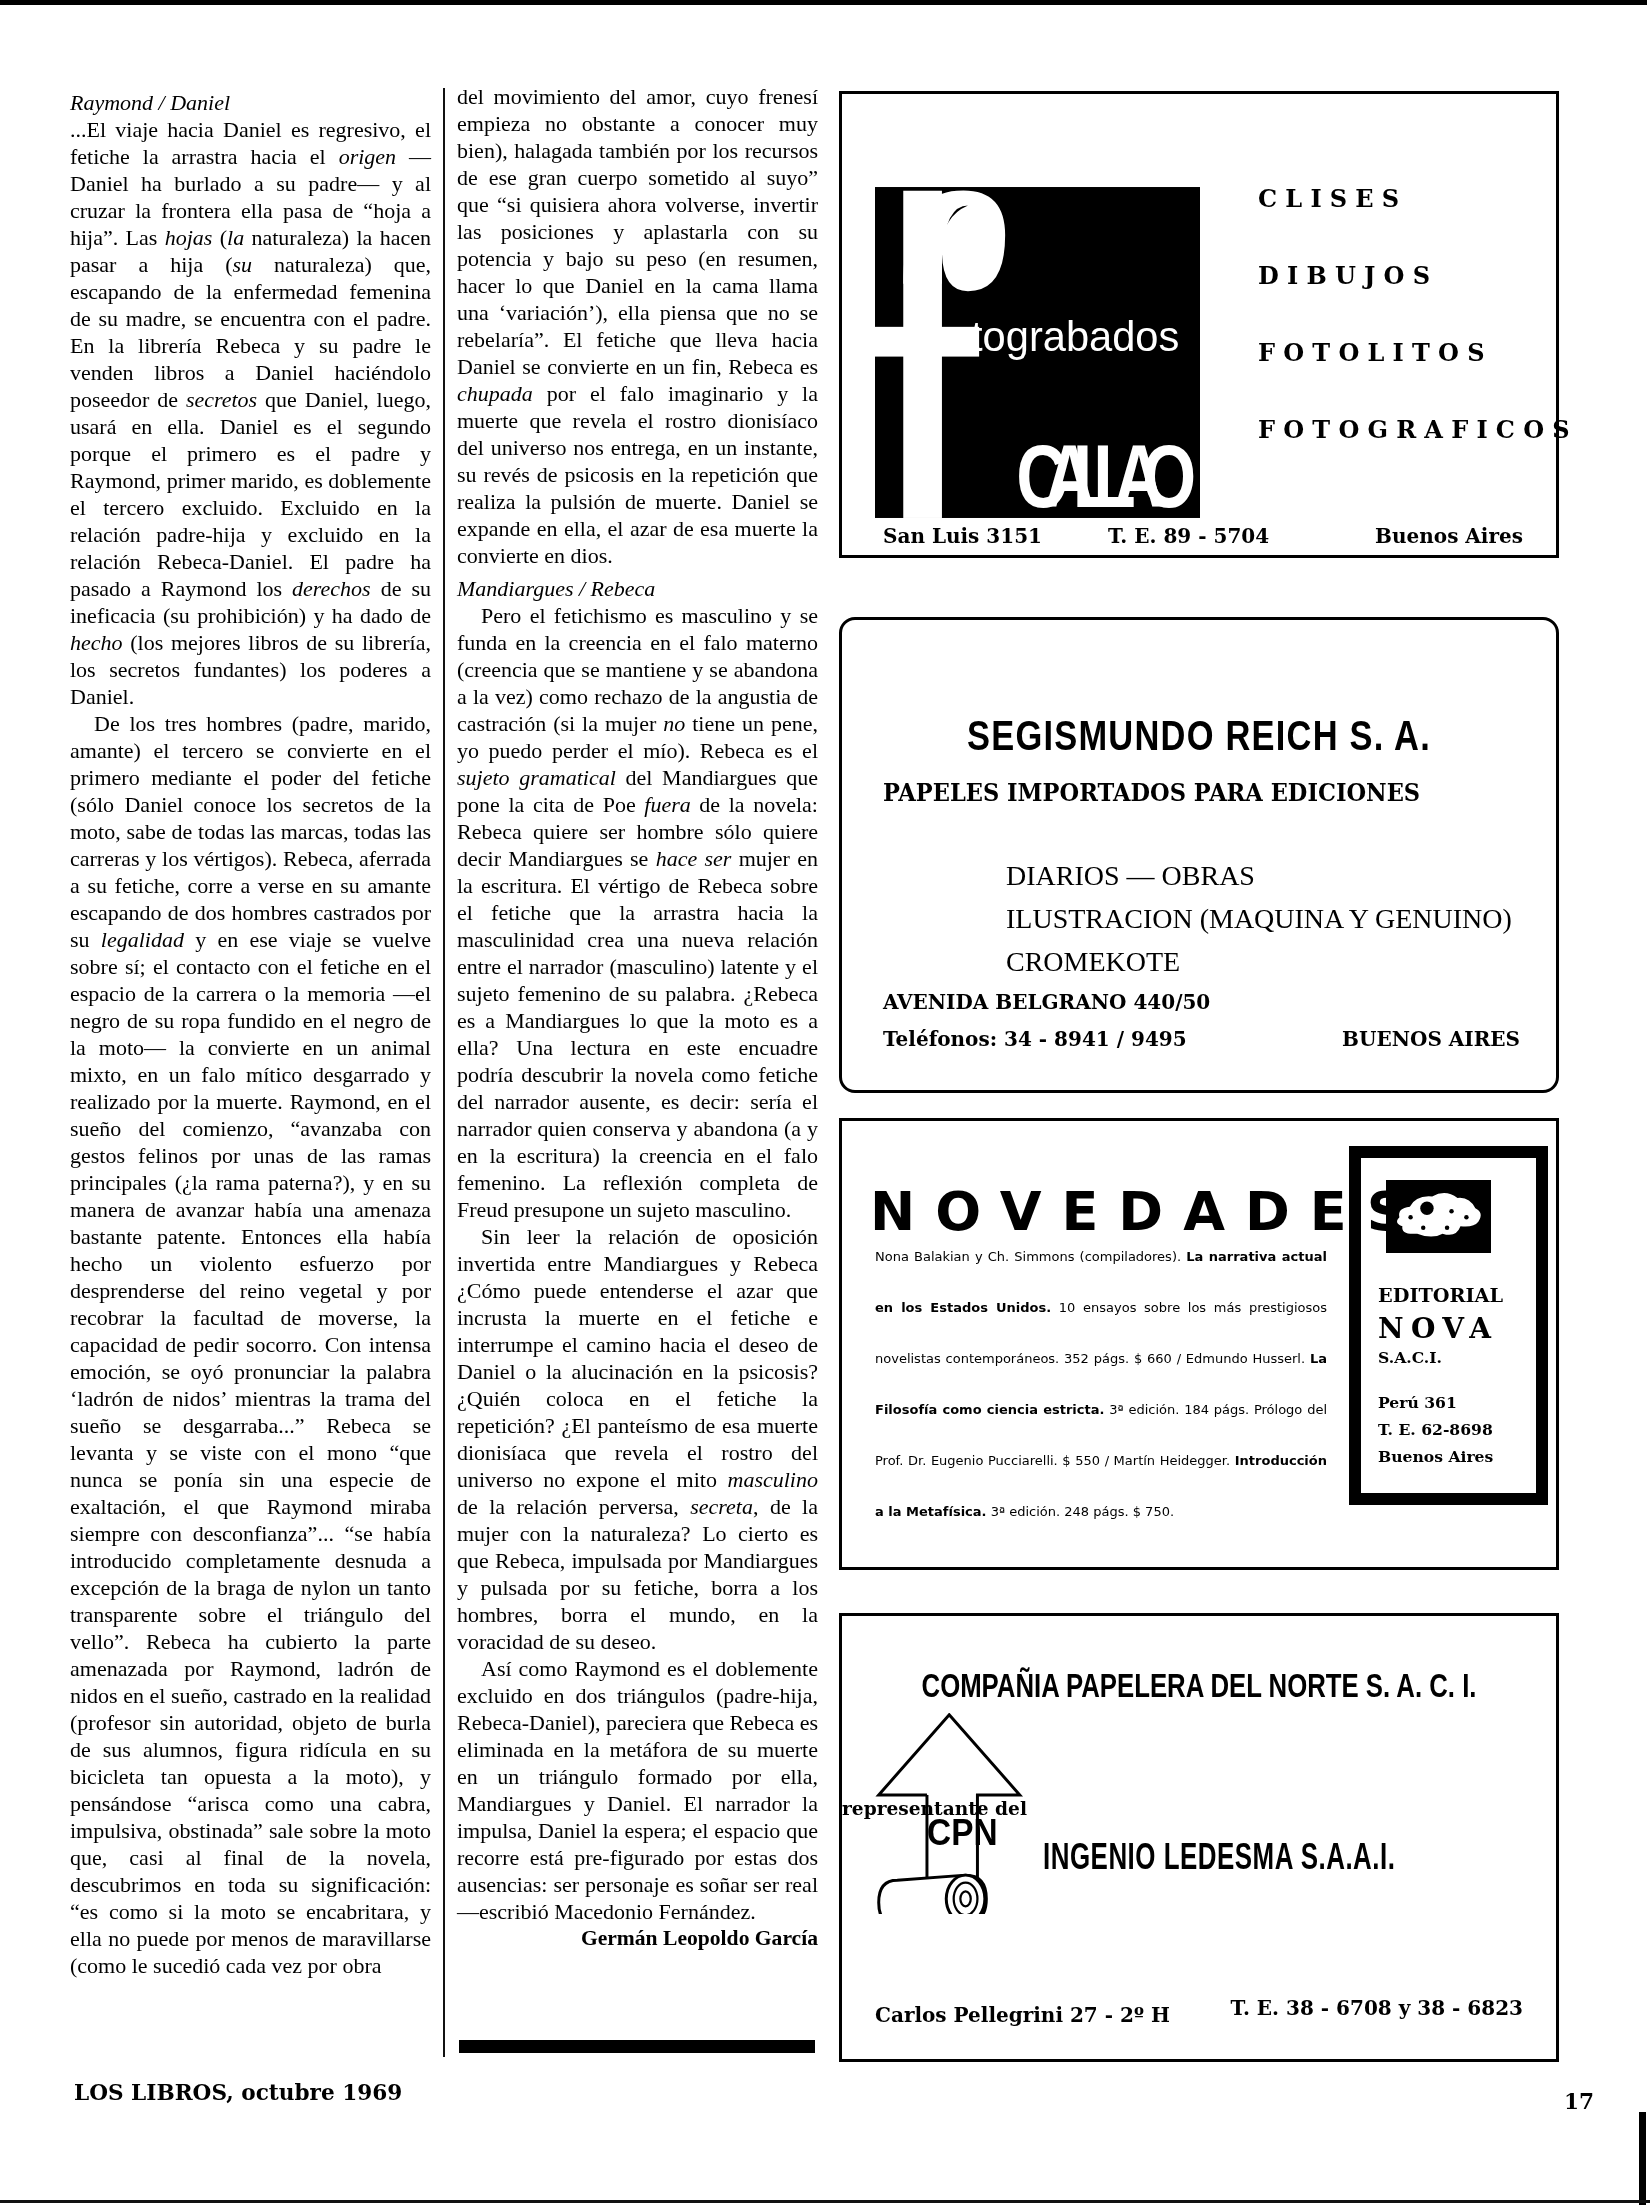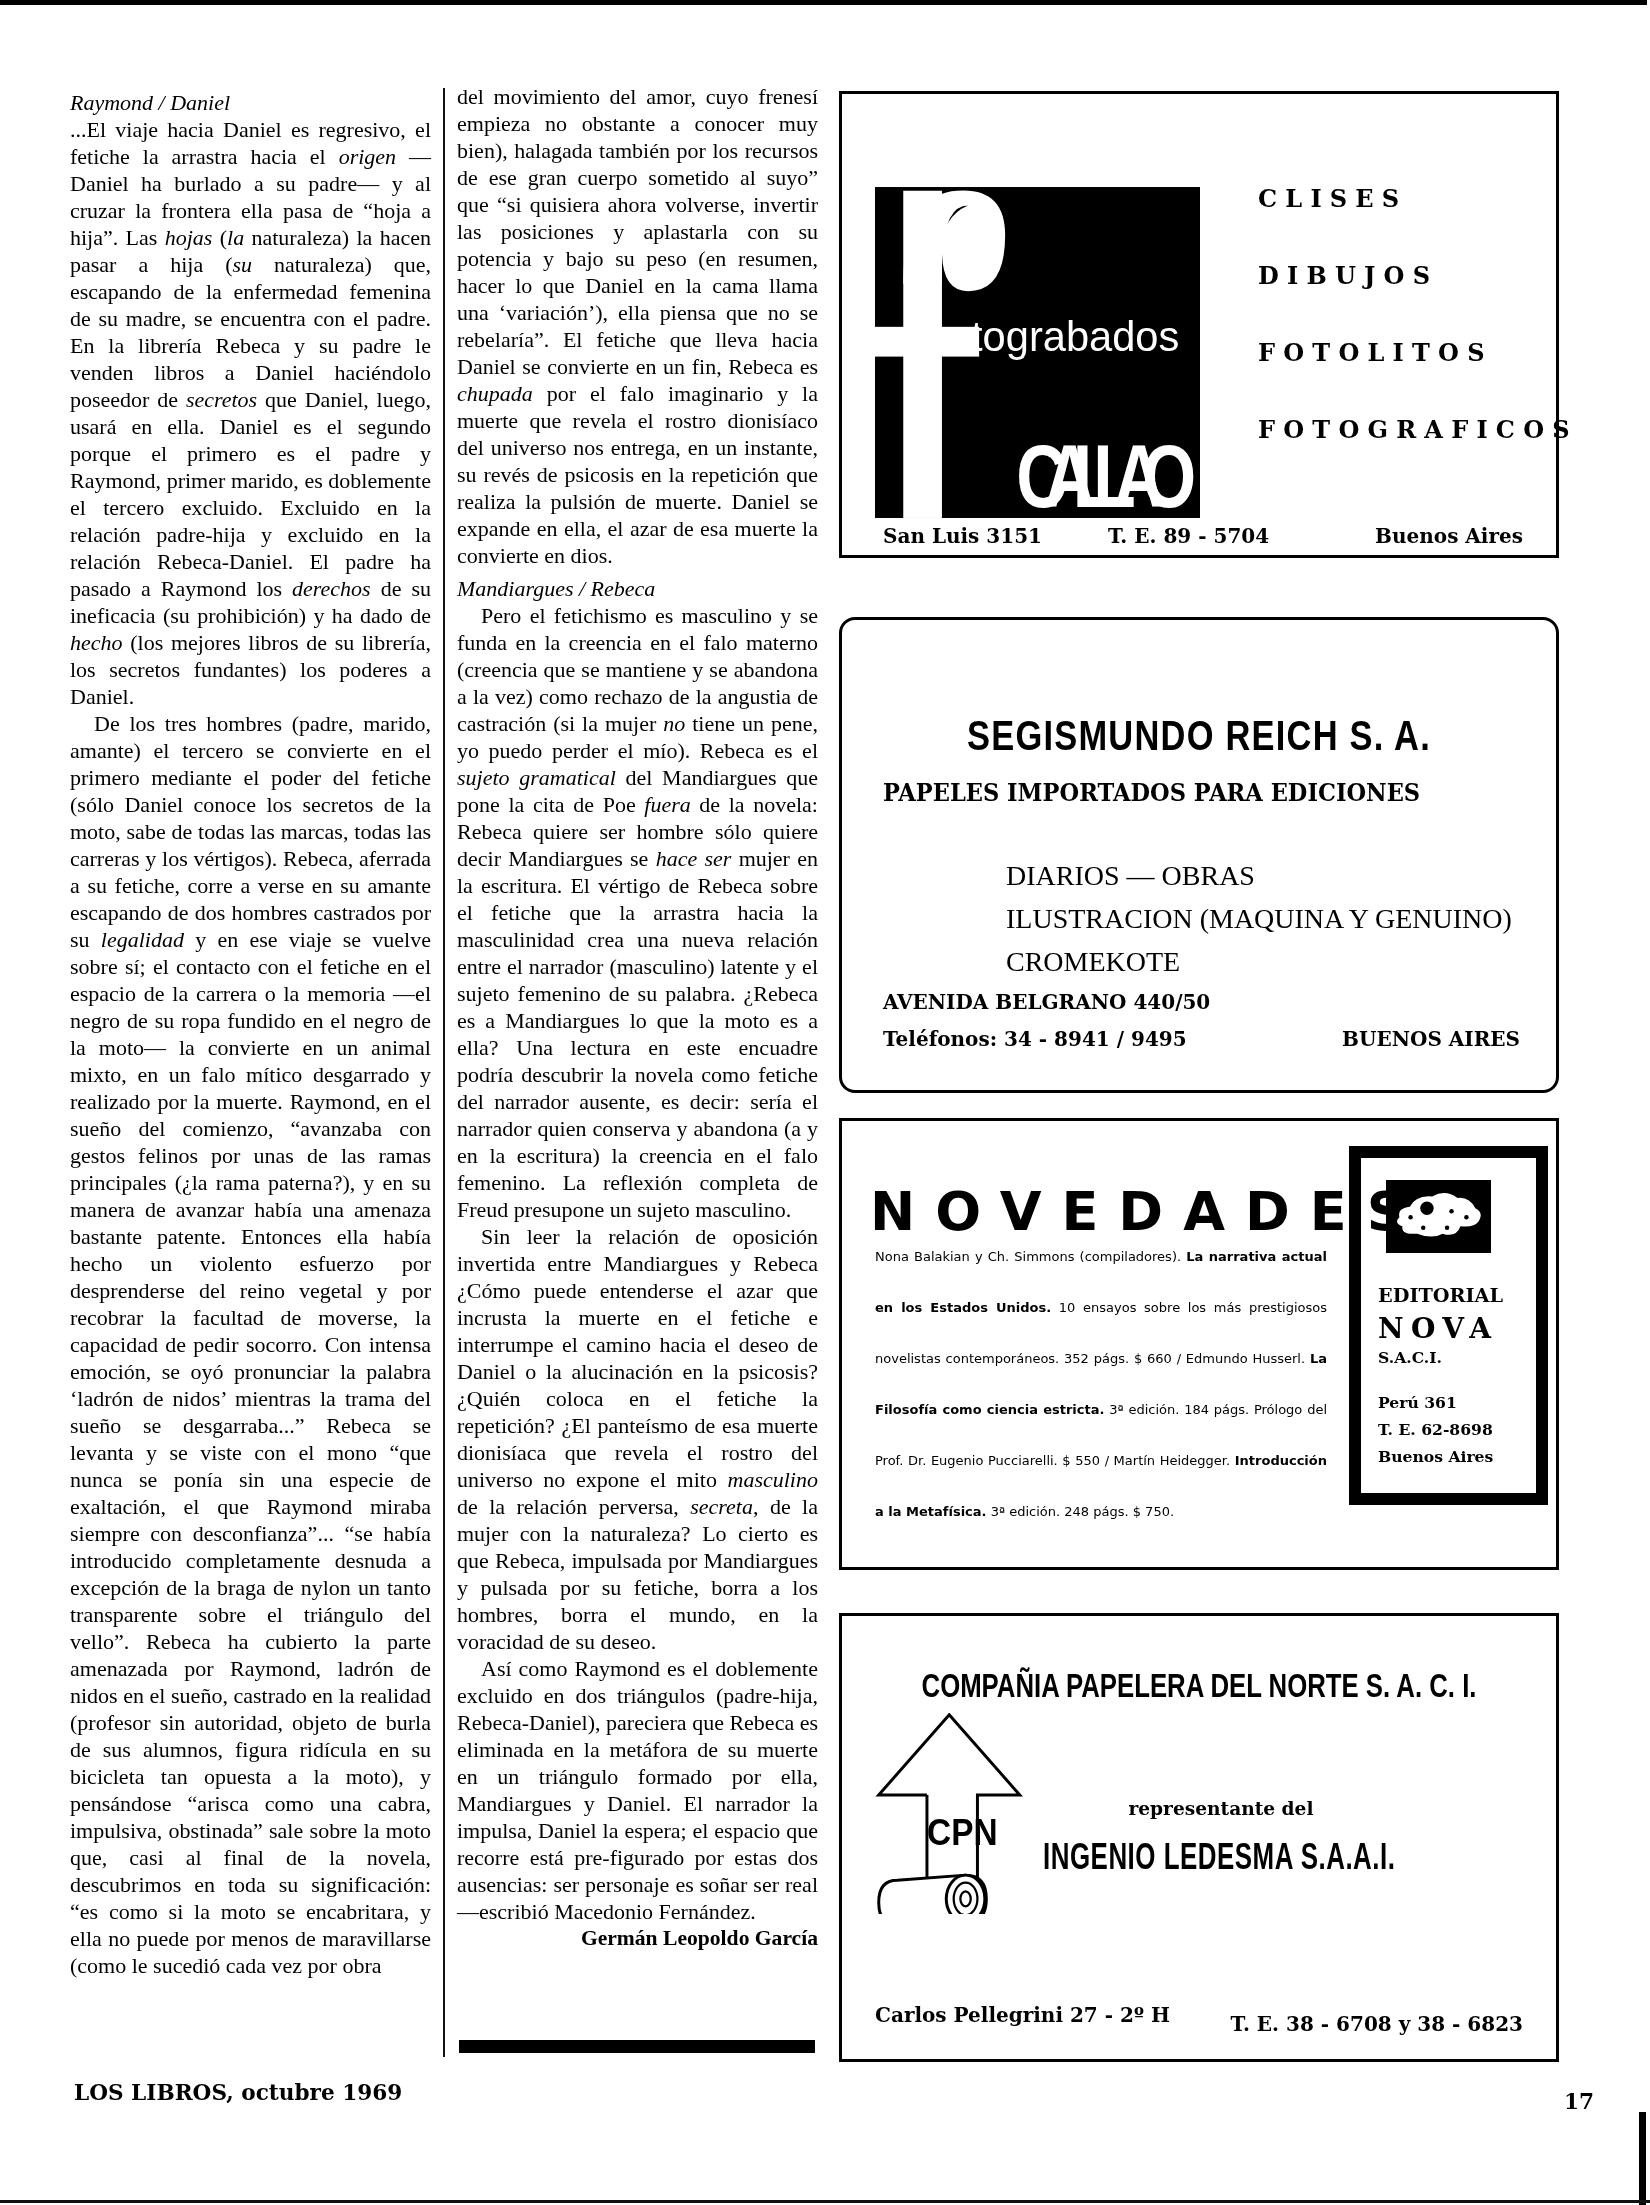--- a/index.html
+++ b/index.html
@@ -46,24 +46,24 @@
   .nova-text { position:absolute; left:17px; top:126px; font-family:"DejaVu Serif", serif; font-weight:bold; }
   .nova-text .ed { font-size:19.3px; }
   .nova-text .nv { font-size:28px; letter-spacing:7.4px; margin-top:4.5px; }
   .nova-text .sa { font-size:15.6px; margin-top:3px; }
   .nova-text .ln { font-size:15.6px; line-height:27px; }
 
   
   .ad4 { left:839px; top:1613px; width:714px; height:443px; }
   .cpn-title { position:absolute; left:0; width:100%; top:51px; text-align:center; font-weight:bold; font-size:33px; transform:scaleX(0.78); }
   .cpn-logo { position:absolute; left:33px; top:97px; width:193px; height:201px; }
-  .cpn-rep { position:absolute; left:0; width:758px; top:182px; text-align:center; font-family:"DejaVu Serif", serif; font-weight:bold; font-size:18.6px; }
+  .cpn-rep { position:absolute; left:0; width:758px; top:182px; text-align:left; font-family:"DejaVu Serif", serif; font-weight:bold; font-size:18.6px; }
   .cpn-ing { position:absolute; left:201px; top:220px; font-weight:bold; font-size:36px; transform:scaleX(0.72); transform-origin:left; letter-spacing:0.7px; }
   .cpn-addr { position:absolute; left:33px; top:387px; font-family:"DejaVu Serif", serif; font-weight:bold; font-size:20px; }
-  .cpn-tel { position:absolute; right:33px; top:396px; font-family:"DejaVu Serif", serif; font-weight:bold; font-size:20px; }
+  .cpn-tel { position:absolute; right:33px; top:380px; font-family:"DejaVu Serif", serif; font-weight:bold; font-size:20px; }
 
   .footer-left { position:absolute; left:74px; top:2080px; font-family:"DejaVu Serif", serif; font-weight:bold; font-size:21.6px; }
   .footer-right { position:absolute; left:1564px; top:2089px; font-family:"DejaVu Serif", serif; font-weight:bold; font-size:21.6px; }
 </style>
 </head>
 <body>
 
 <div class="topbar"></div>
 
 <div class="col col1" id="col1">

